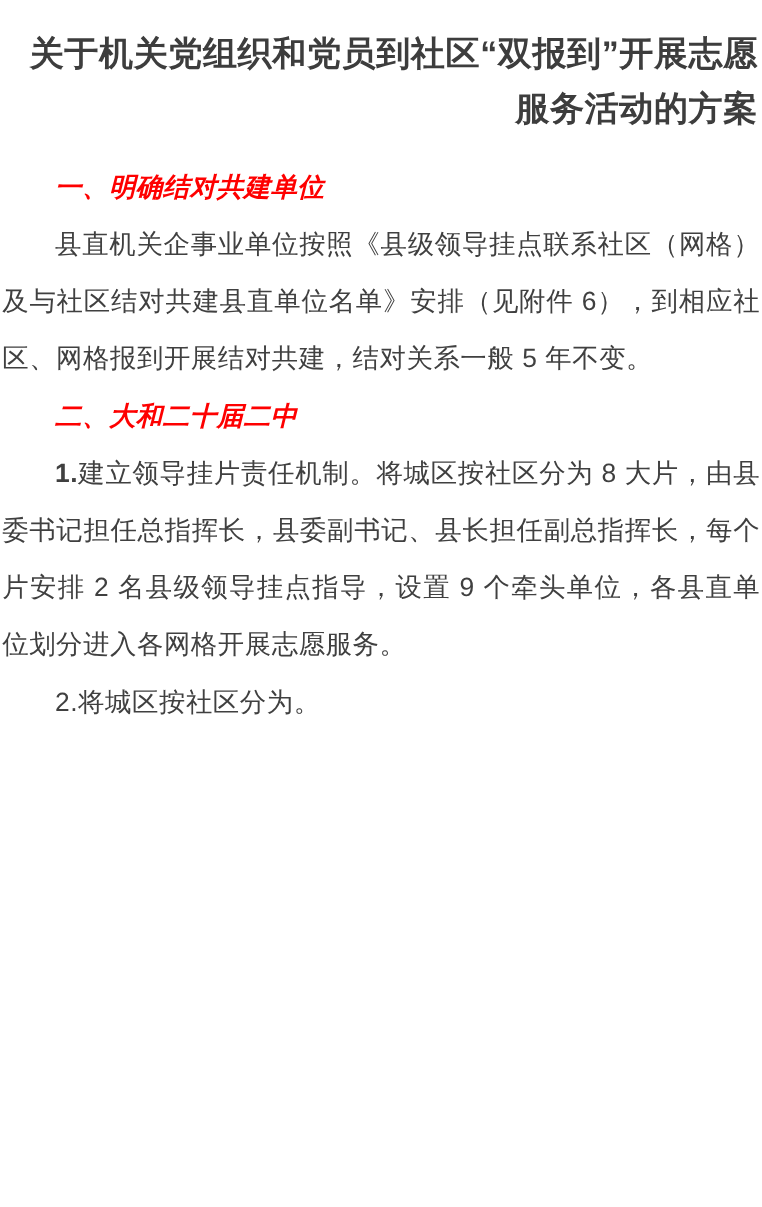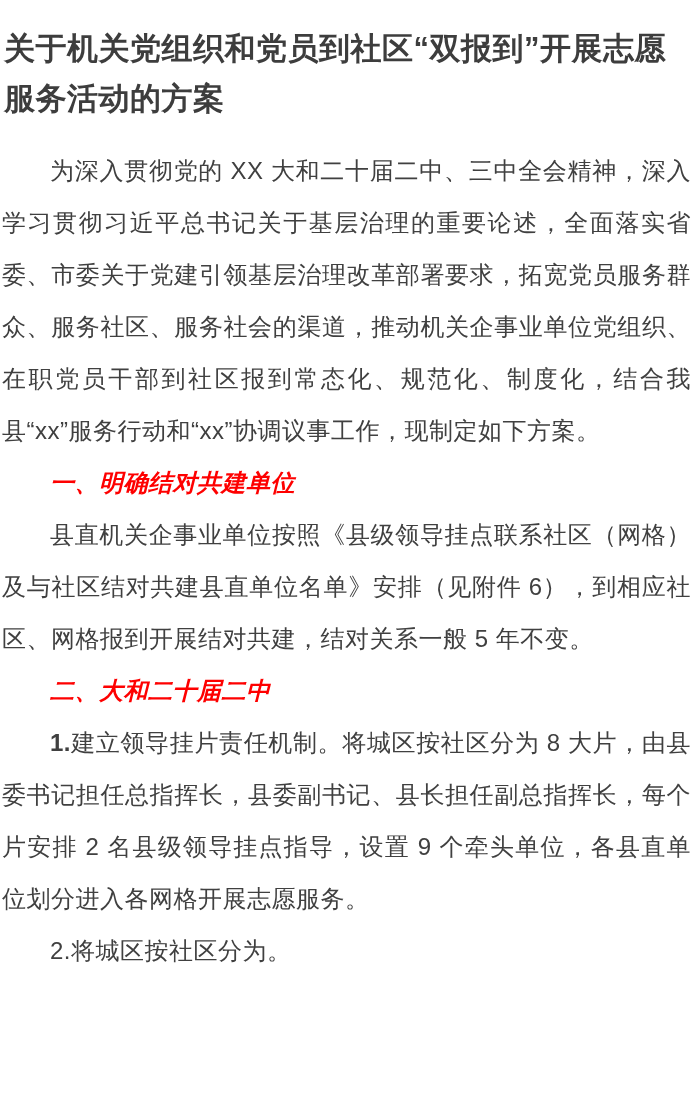--- a/index.html
+++ b/index.html
@@ -24,21 +24,21 @@
     width: 693px;
     padding: 24px 2px 10px 2px;
     color: var(--text-color);
   }
   .doc-title {
     margin: 0 0 21px 0;
     padding: 0 2px;
     font-size: 31px;
     font-weight: 700;
     line-height: 50px;
-    text-align: left;
+    text-align: right;
     color: var(--title-color);
     letter-spacing: 0.5px;
   }
   .body-para {
     margin: 0;
     font-size: 24px;
     line-height: 52px;
     letter-spacing: 0.5px;
     text-align: justify;
     text-indent: 2em;
@@ -61,21 +61,20 @@
     font-weight: 400;
   }
 </style>
 </head>
 <body>
 
 <div class="page">
 
   <h1 class="doc-title">关于机关党组织和党员到社区“双报到”开展志愿服务活动的方案</h1>
 
-  <p class="body-para">为深入贯彻党的 XX 大和二十届二中、三中全会精神，深入学习贯彻习近平总书记关于基层治理的重要论述，全面落实省委、市委关于党建引领基层治理改革部署要求，拓宽党员服务群众、服务社区、服务社会的渠道，推动机关企事业单位党组织、在职党员干部到社区报到常态化、规范化、制度化，结合我县“xx”服务行动和“xx”协调议事工作，现制定如下方案。</p>
 
   <h2 class="section-heading">一、明确结对共建单位</h2>
 
   <p class="body-para">县直机关企事业单位按照《县级领导挂点联系社区（网格）及与社区结对共建县直单位名单》安排（见附件 6），到相应社区、网格报到开展结对共建，结对关系一般 5 年不变。</p>
 
   <h2 class="section-heading">二、大和二十届二中</h2>
 
   <p class="body-para"><b class="item-number-bold">1.</b><span>建立领导挂片责任机制。将城区按社区分为 8 大片，由县委书记担任总指挥长，县委副书记、县长担任副总指挥长，每个片安排 2 名县级领导挂点指导，设置 9 个牵头单位，各县直单位划分进入各网格开展志愿服务。</span></p>
 
   <p class="body-para"><span class="item-number-plain">2.</span><span>将城区按社区分为。</span></p>

